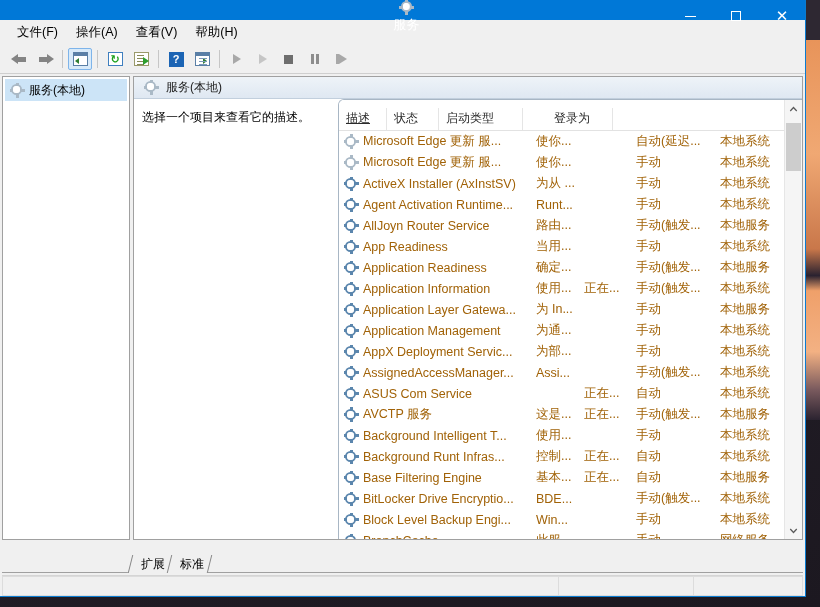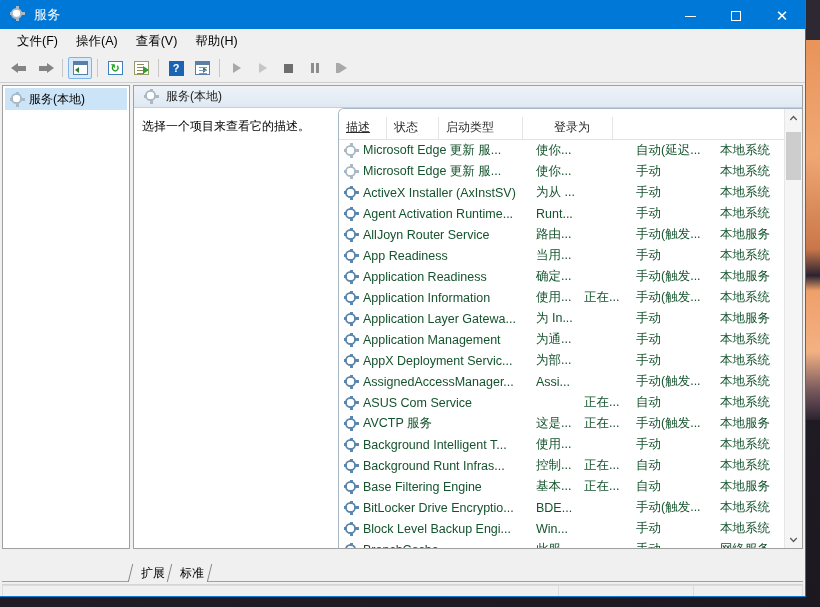--- a/index.html
+++ b/index.html
@@ -42,25 +42,26 @@
     background: #f0f0f0;
     border: 1px solid #0a7cd1;
     border-left: none;
     border-top: none;
     box-sizing: border-box;
     overflow: hidden;
   }
 
   
   .titlebar {
-    height: 29px;
+    height: 20px;
     background: #0078d7;
     display: flex;
     align-items: center;
     position: relative;
+    flex-direction: column;
   }
   .title-icon {
     margin-left: 10px;
     width: 16px; height: 16px;
     position: relative;
     flex: 0 0 auto;
   }
   .title-text {
     color: #ffffff;
     font-size: 13px;
@@ -358,21 +359,21 @@
   .rows {
     flex: 1 1 auto;
     overflow: hidden;
     position: relative;
   }
   .row {
     display: flex;
     height: 21px;
     align-items: center;
     font-size: 12.5px;
-    color: #14532d;
+    color: #a16207;
     white-space: nowrap;
   }
   .cell {
     box-sizing: border-box;
     overflow: hidden;
     white-space: nowrap;
     padding-left: 7px;
   }
   .cell.name {
     width: 190px;

